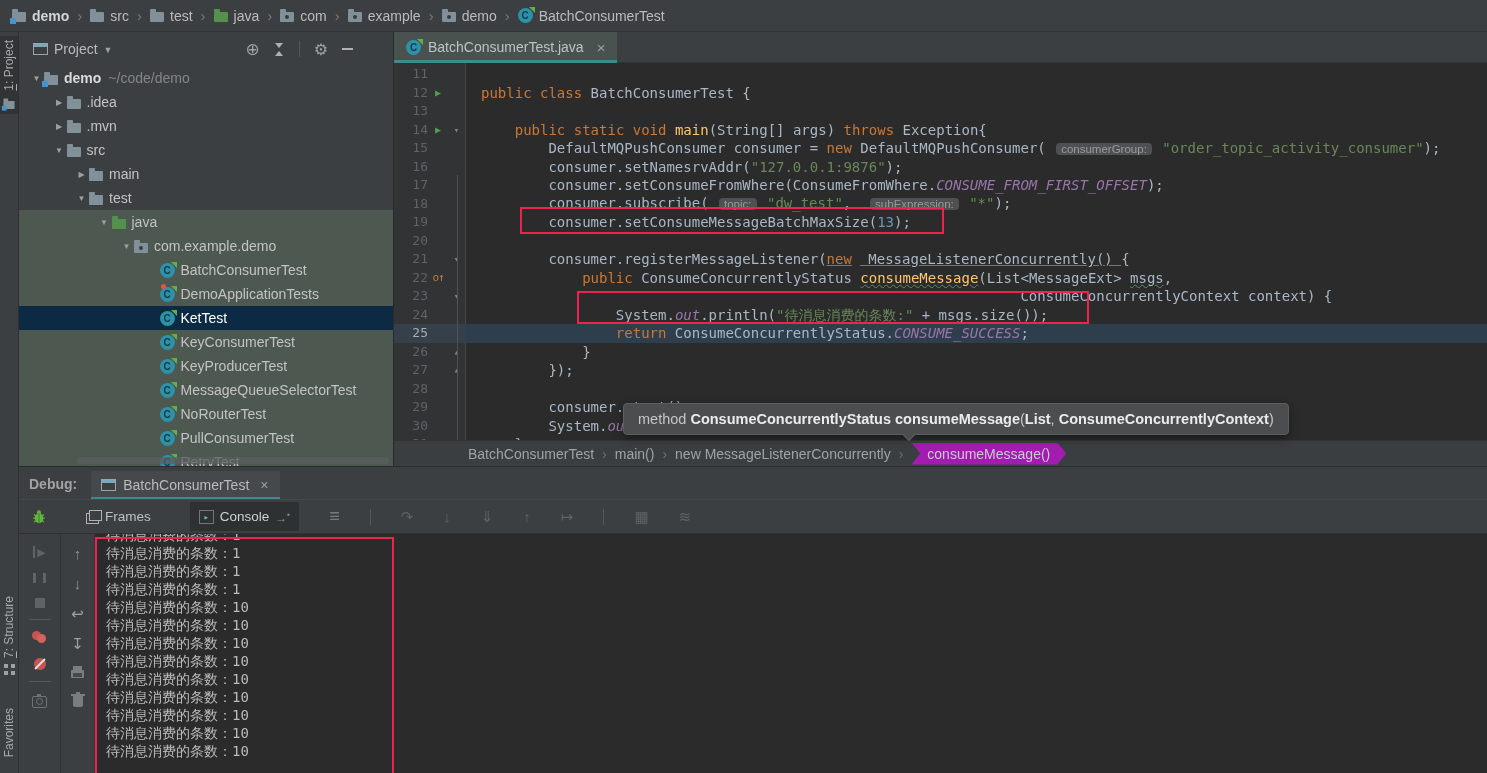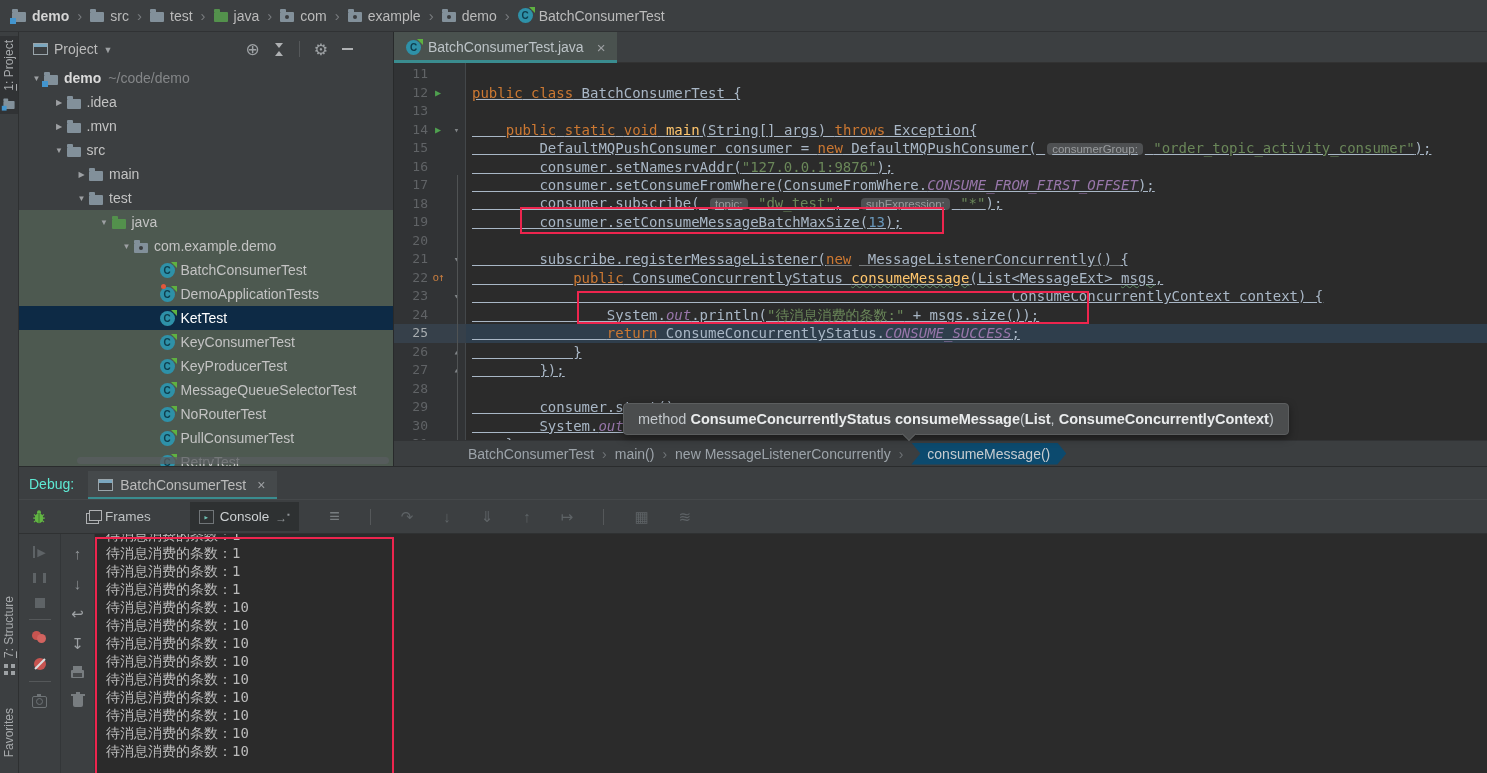--- a/index.html
+++ b/index.html
@@ -84,45 +84,45 @@
   .code-area{position:relative;height:378px;overflow:hidden;padding-top:2px;box-sizing:border-box;
     background:linear-gradient(90deg,#313335 0 71px,#43474a 71px 72px,#2b2b2b 72px);}
   .code-line{display:flex;height:18.5px;align-items:center;font:14px/18.5px "DejaVu Sans Mono",monospace;}
   .code-line.cur{background:linear-gradient(90deg,#36404a 0 72px,#2f3e4c 72px);}
   .ln{width:34px;text-align:right;color:#606366;font-size:13px;flex:none;}
   .code-line.cur .ln{color:#a8adb0;}
   .gmark{width:20px;text-align:center;flex:none;font-size:10px;}
   .gmark .run{color:#4fa14f;font-size:10px;}
   .gmark .ovr{color:#c77d3f;font-size:11px;letter-spacing:-1px;}
   .gfold{width:17px;text-align:center;flex:none;color:#7f8386;font-size:9px;}
-  .code-text{white-space:pre;color:#a9b7c6;padding-left:7px;text-decoration:underline;}
+  .code-text{white-space:pre;color:#a9b7c6;padding-left:16px;}
   .tok-k{color:#cc7832;}
   .tok-d{color:#ffc66d;}
   .tok-s{color:#6a8759;}
   .tok-n{color:#6897bb;}
   .tok-c,.tok-f{color:#9876aa;font-style:italic;}
   .tok-h{background:#4e5052;color:#999c9e;border-radius:4px;padding:0 5px;font-size:11.5px;font-family:"Liberation Sans",sans-serif;margin:0 2px;}
   .tok-u{text-decoration:underline;text-decoration-color:#75797b;margin-left:8px;}
   .tok-ku{color:#cc7832;text-decoration:underline;text-decoration-color:#75797b;}
   .tok-uw{text-decoration:underline wavy #5e8a62 1px;}
   .tok-dw{color:#ffc66d;text-decoration:underline wavy #5e8a62 1px;}
   .scope-line{position:absolute;left:63px;top:112px;width:1px;height:300px;background:#505354;}
   .anno{position:absolute;border:2.5px solid #ed254e;z-index:5;pointer-events:none;}
   .tooltip{position:absolute;z-index:6;background:#4b4d4e;border:1px solid #5c5e5f;border-radius:4px;
            padding:7px 14px;font-size:14.5px;color:#c2c7cb;box-shadow:0 3px 8px rgba(0,0,0,.4);white-space:nowrap;}
   .tooltip b{color:#e9ebec;}
   .tooltip::after{content:"";position:absolute;left:280px;bottom:-5px;width:9px;height:9px;background:#4b4d4e;transform:rotate(45deg);border-right:1px solid #5c5e5f;border-bottom:1px solid #5c5e5f;}
   .ebreadbar{position:absolute;left:0;top:408px;width:100%;height:26px;background:#3b3e40;border-top:1px solid #313335;
              display:flex;align-items:center;padding-left:74px;box-sizing:border-box;font-size:14px;color:#9ca3a9;}
   .ebread-sep{margin:0 8px;color:#6f7376;}
-  .ebread-item.hl{background:#0c4a6e;padding:3px 16px;clip-path:polygon(0 0,calc(100% - 9px) 0,100% 50%,calc(100% - 9px) 100%,0 100%,9px 50%);color:#c7ccd0;}
+  .ebread-item.hl{background:#a21caf;padding:3px 16px;clip-path:polygon(0 0,calc(100% - 9px) 0,100% 50%,calc(100% - 9px) 100%,0 100%,9px 50%);color:#c7ccd0;}
   
   .debug{position:absolute;left:19px;top:466px;width:1468px;height:307px;background:#3c3f41;border-top:1px solid #2a2c2d;}
   .dbg-head{height:32px;display:flex;align-items:flex-end;font-size:14px;}
-  .dbg-label{padding:0 14px 7px 10px;color:#5eead4;}
+  .dbg-label{padding:0 14px 7px 10px;color:#a3a3a3;font-weight:bold;}
   .dbg-tab{display:flex;align-items:center;gap:7px;background:#45494b;padding:6px 12px 6px 10px;position:relative;}
   .dbg-tab::after{content:"";position:absolute;left:0;right:0;bottom:0;height:2px;background:#3a8c8f;}
   .dbg-tab .close{color:#9da0a3;margin-left:4px;}
   .dbg-tools{height:33px;border-top:1px solid #45484a;border-bottom:1px solid #2f3132;display:flex;align-items:center;gap:30px;padding-left:10px;}
   .vtab{display:flex;align-items:center;gap:6px;padding:5px 9px;font-size:13.5px;color:#bdc0c2;}
   .vtab.sel{background:#2e3132;color:#cdd1d3;}
   .dbg-body{display:flex;height:241px;}
   .dcol{display:flex;flex-direction:column;align-items:center;padding-top:12px;gap:15px;background:#3c3f41;}
   .dcol.c1{width:41px;border-right:1px solid #333638;}
   .dcol.c2{width:33px;border-right:1px solid #333638;}
@@ -355,21 +355,21 @@
         <div class="code-line">
           <span class="ln">20</span>
           <span class="gmark"></span>
           <span class="gfold"></span>
           <span class="code-text"></span>
         </div>
         <div class="code-line">
           <span class="ln">21</span>
           <span class="gmark"></span>
           <span class="gfold">▾</span>
-          <span class="code-text"><span>        subscribe.registerMessageListener(</span><span class="tok-ku">new</span><span class="tok-u"> MessageListenerConcurrently() </span><span>{</span></span>
+          <span class="code-text"><span>        consumer.registerMessageListener(</span><span class="tok-ku">new</span><span class="tok-u"> MessageListenerConcurrently() </span><span>{</span></span>
         </div>
         <div class="code-line">
           <span class="ln">22</span>
           <span class="gmark"><span class="ovr">o↑</span></span>
           <span class="gfold"></span>
           <span class="code-text"><span>            </span><span class="tok-k">public</span><span> ConsumeConcurrentlyStatus </span><span class="tok-dw">consumeMessage</span><span>(List&lt;MessageExt&gt; </span><span class="tok-uw">msgs</span><span>,</span></span>
         </div>
         <div class="code-line">
           <span class="ln">23</span>
           <span class="gmark"></span>

